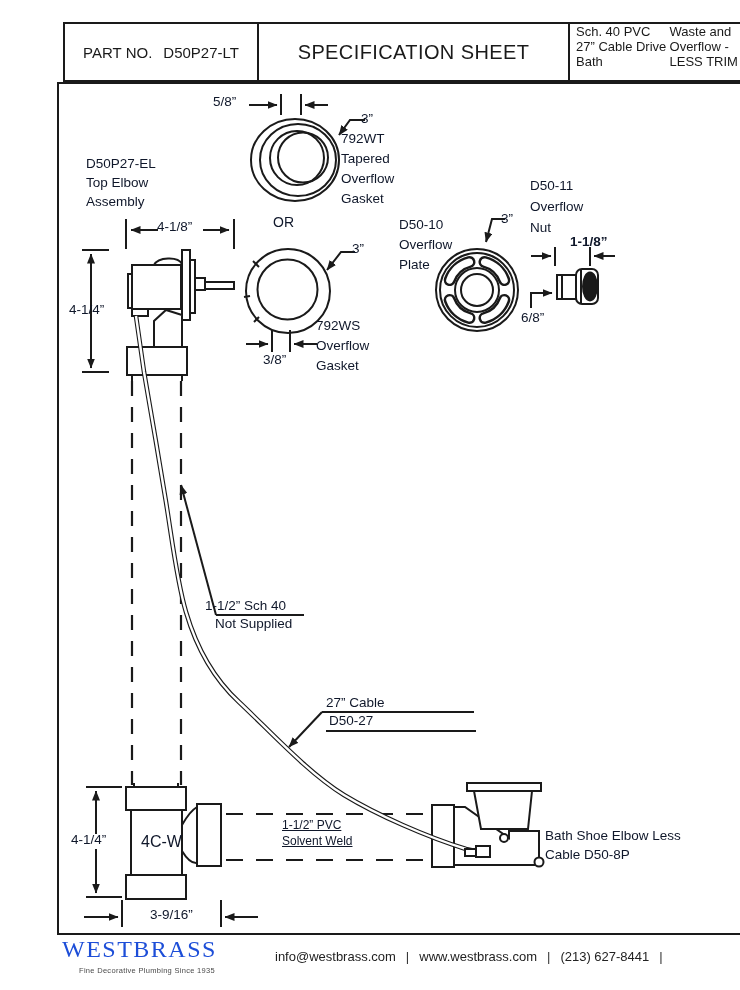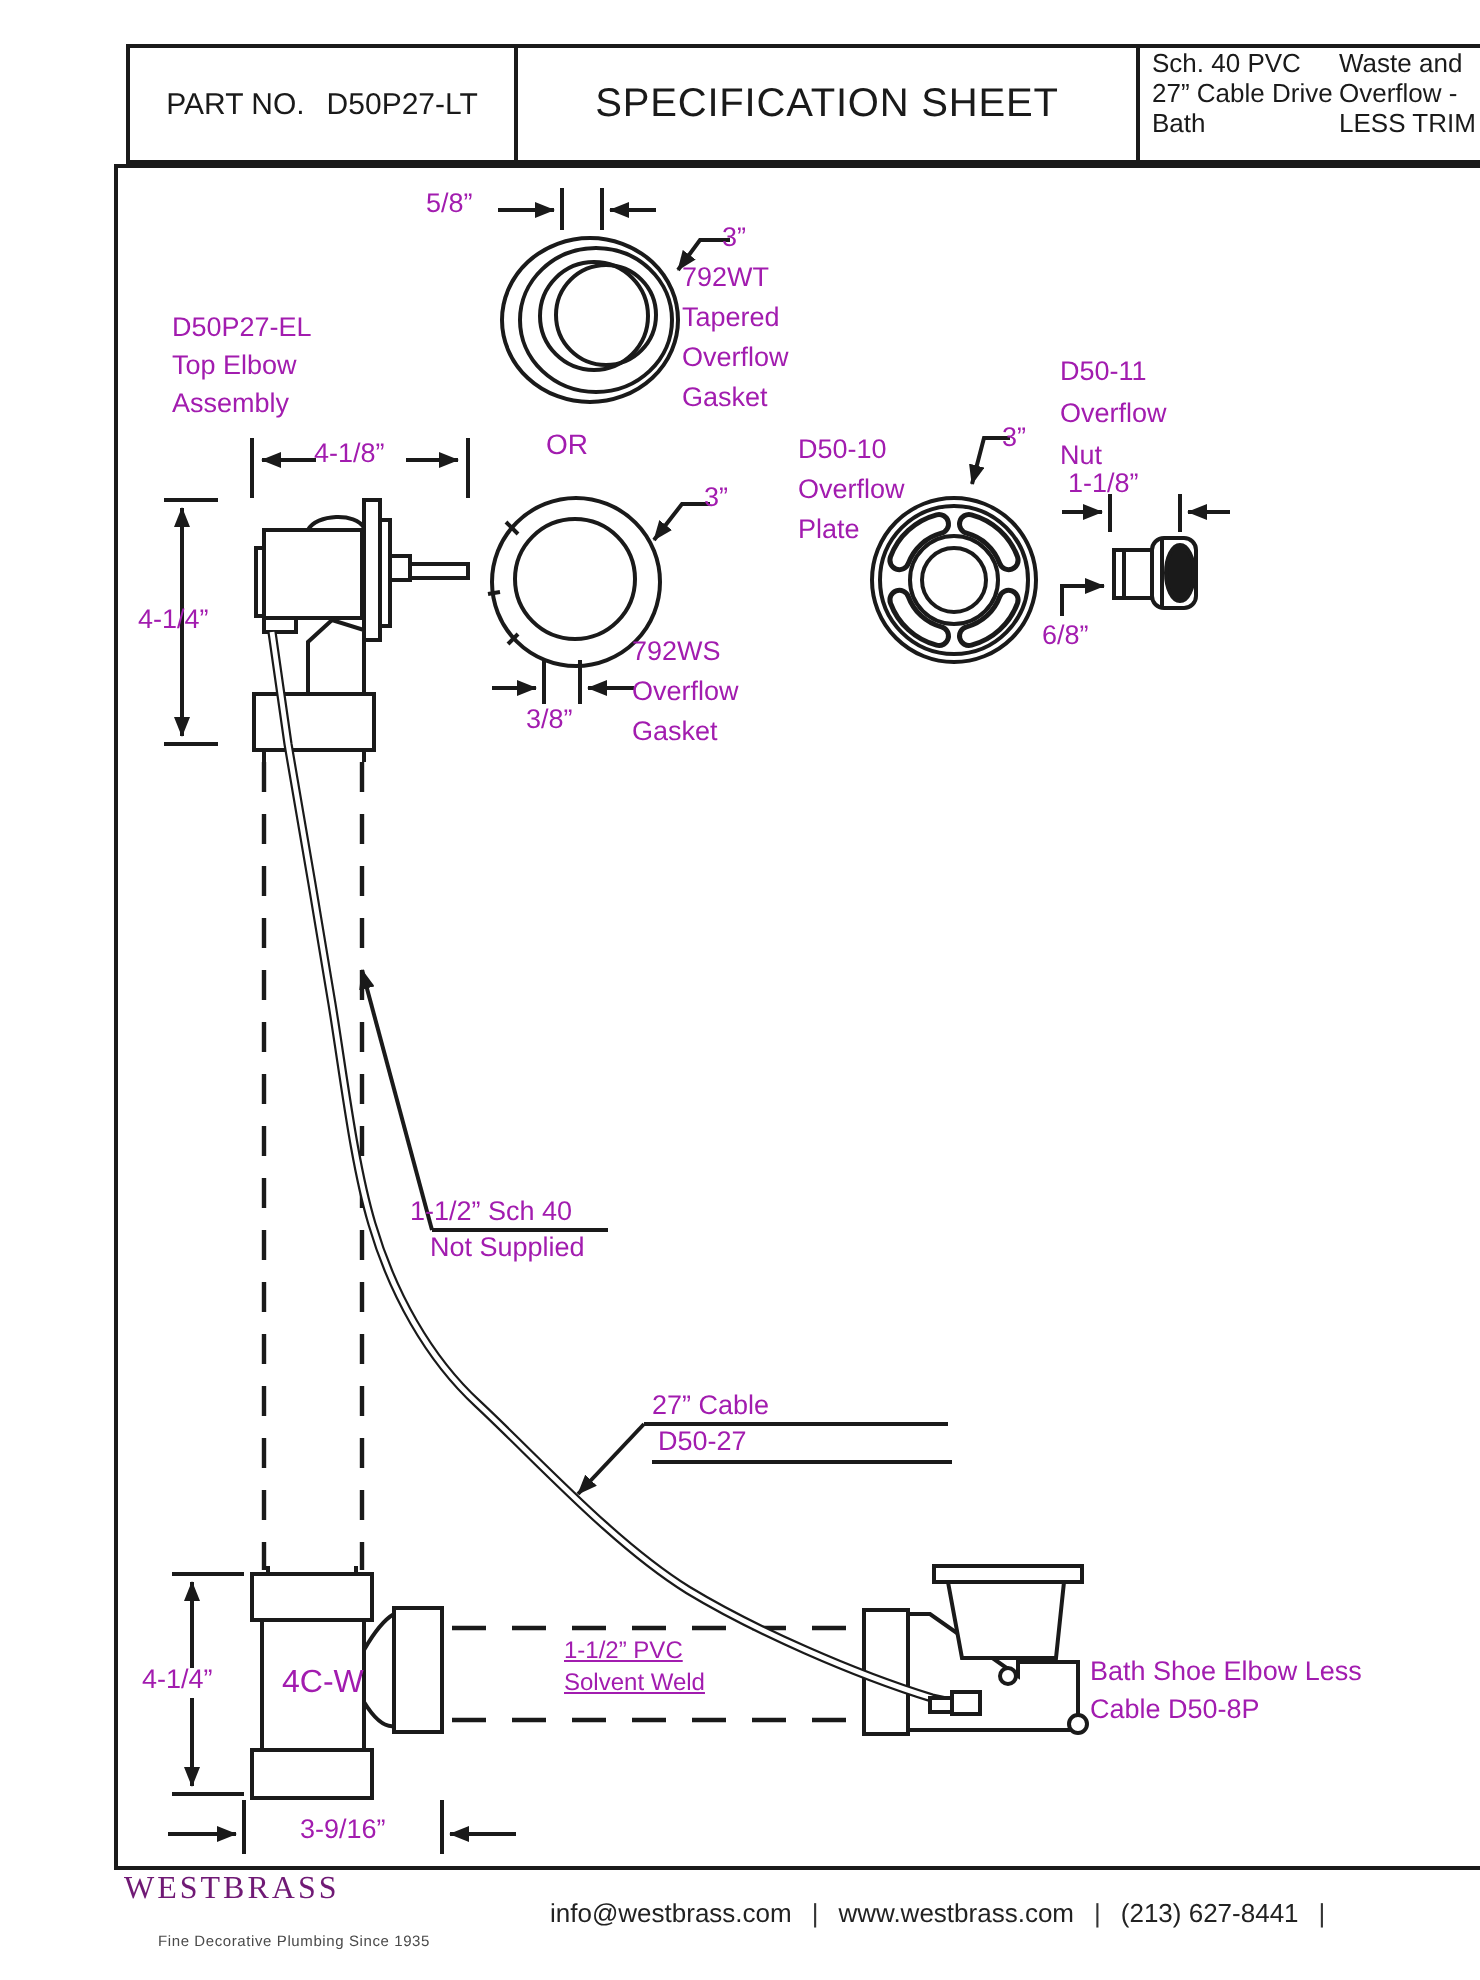--- a/index.html
+++ b/index.html
@@ -14,27 +14,27 @@
   .hdr-c2{flex:1;display:flex;align-items:center;justify-content:center;
           font-size:20px;font-weight:500;letter-spacing:.4px;}
   .hdr-c3{width:194px;border-left:2px solid #1a1a1a;display:flex;flex-direction:row;
           justify-content:center;align-items:flex-start;padding-left:6px;font-size:13px;
           line-height:15px;box-sizing:border-box;}
   
   .box{position:absolute;left:15px;top:82px;width:707px;height:853px;
        border:2.5px solid #1a1a1a;box-sizing:border-box;background:#fff;}
   .box svg{position:absolute;left:0;top:0;}
   .lbl{position:absolute;font-size:13.5px;font-weight:500;line-height:19px;
-       white-space:pre-line;color:#a21caf;}
+       white-space:pre-line;color:#0f172a;}
   .lbl.small{font-size:12px;line-height:16px;font-weight:500;}
   .lbl.lh20{line-height:20px;}
   .lbl.big{font-size:16px;}
   
   .brand{position:absolute;left:20px;top:936px;font-family:"Liberation Serif",serif;
-         font-size:16px;letter-spacing:1.5px;color:#701a75;}
+         font-size:24px;letter-spacing:1.5px;color:#1d4ed8;}
   .tagline{position:absolute;left:26px;top:966px;width:158px;text-align:center;
            font-size:7.5px;letter-spacing:.3px;color:#4a4a4a;}
   .contacts{position:absolute;left:233px;top:949px;display:flex;align-items:center;
             gap:10px;font-size:13px;color:#222;}
   .pipe{color:#333;}
 </style>
 </head>
 <body>
 
 <div class="sheet">
@@ -224,21 +224,21 @@
 Overflow
 Gasket</div>
   <div class="lbl" style="left:221px;top:350px;">3/8”</div>
   <div class="lbl lh20" style="left:357px;top:215px;">D50-10
 Overflow
 Plate</div>
   <div class="lbl" style="left:459px;top:209px;">3”</div>
   <div class="lbl" style="left:488px;top:175px;line-height:21px;">D50-11
 Overflow
 Nut</div>
-  <div class="lbl" style="left:492px;top:232px;">1-1/8”</div>
+  <div class="lbl" style="left:528px;top:232px;font-weight:bold;">1-1/8”</div>
   <div class="lbl" style="left:479px;top:308px;">6/8”</div>
   <div class="lbl" style="left:163px;top:596px;">1-1/2” Sch 40</div>
   <div class="lbl" style="left:173px;top:614px;">Not Supplied</div>
   <div class="lbl" style="left:284px;top:693px;">27” Cable</div>
   <div class="lbl" style="left:287px;top:711px;">D50-27</div>
   <div class="lbl" style="left:29px;top:830px;">4-1/4”</div>
   <div class="lbl big" style="left:99px;top:832px;">4C-W</div>
   <div class="lbl" style="left:108px;top:905px;">3-9/16”</div>
   <div class="lbl small" style="left:240px;top:817px;text-decoration:underline;">1-1/2” PVC
 Solvent Weld</div>

